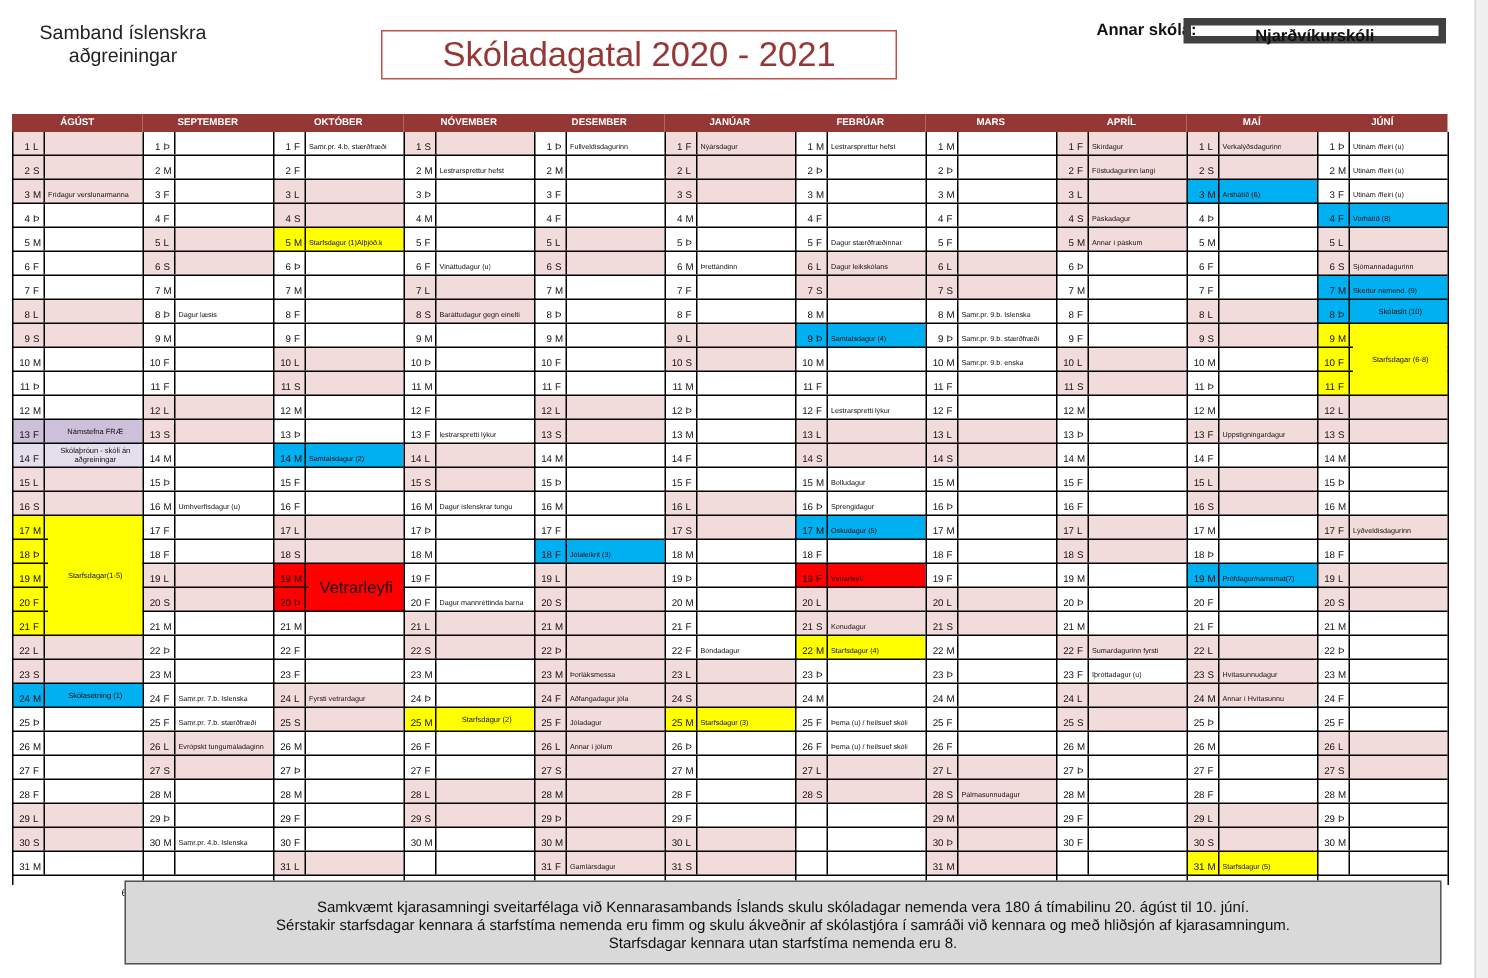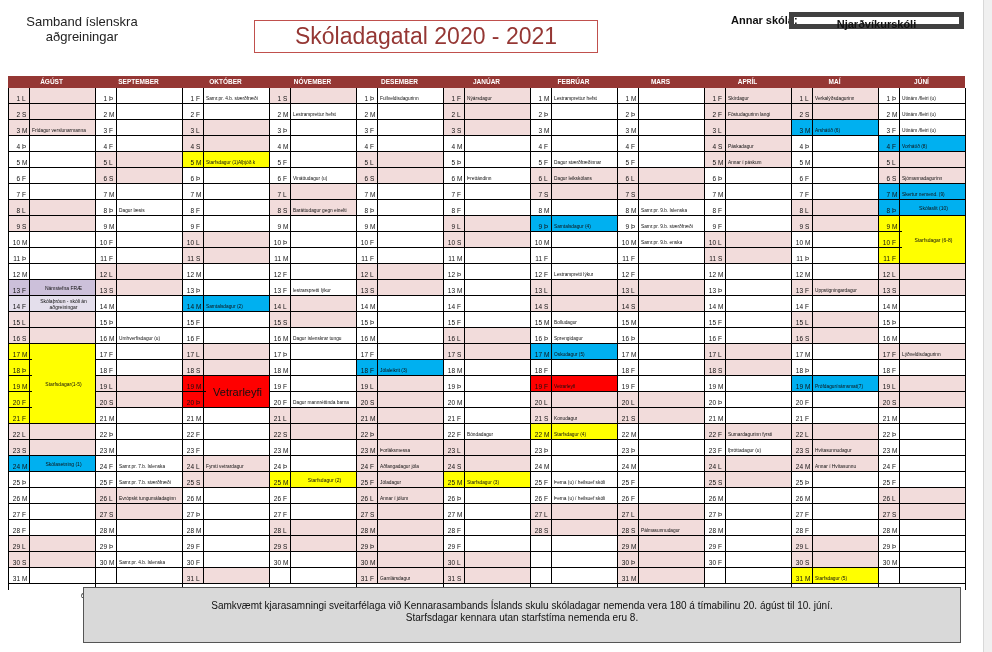--- a/index.html
+++ b/index.html
@@ -1803,14 +1803,15 @@
       <div class="merge day blu" style="left: 24px; right: 0px; top: 124px; height: 16px; border-bottom: 1px solid rgb(0, 0, 0); box-sizing: border-box;">Skólaslit (10)</div>
       <div class="merge day yel" style="left: 24px; right: 0px; top: 140px; height: 48px; border-bottom: 1px solid rgb(0, 0, 0); box-sizing: border-box;">Starfsdagar (6-8)</div>
       <div class="count" style="left: 73px;">6</div>
     </div>
     <div class="col-sep" style="left: 870px;"></div>
     <div class="col-sep" style="left: 957px;"></div>
   </div>
 
 <div class="footer">
   <div>Samkvæmt kjarasamningi sveitarfélaga við Kennarasambands Íslands skulu skóladagar nemenda vera 180 á tímabilinu 20. ágúst til 10. júní.</div>
+  <div>Sérstakir starfsdagar kennara á starfstíma nemenda eru fimm og skulu ákveðnir af skólastjóra í samráði við kennara og með hliðsjón af kjarasamningum.</div>
   <div>Starfsdagar kennara utan starfstíma nemenda eru 8.</div>
 </div>
 
 </body></html>

